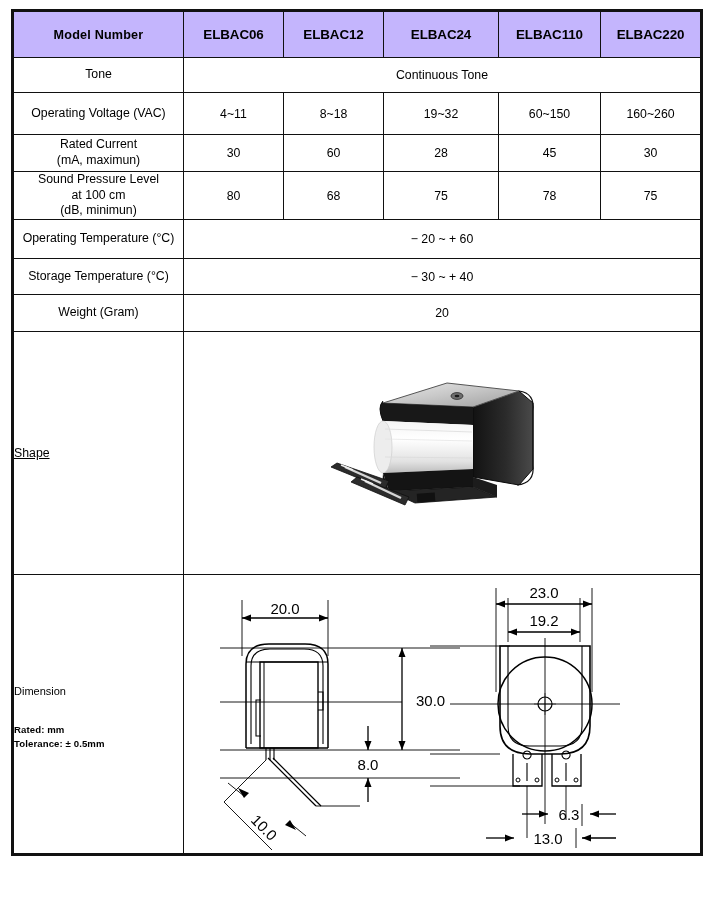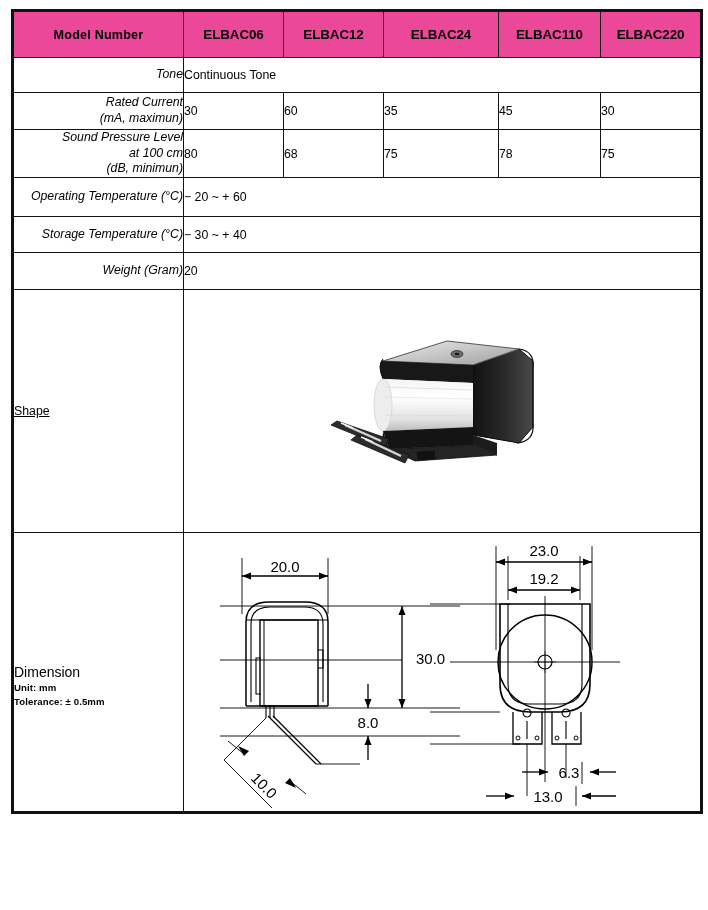--- a/index.html
+++ b/index.html
@@ -46,43 +46,43 @@
   }
 
   .c-label { width: 170px; }
   .c-d1 { width: 100px; }
   .c-d2 { width: 100px; }
   .c-d3 { width: 115px; }
   .c-d4 { width: 102px; }
   .c-d5 { width: 100px; }
 
   .hdr {
-    background: #ec4899;
+    background: #c4b5fd;
     text-align: center;
     font-weight: bold;
     font-size: 13px;
     height: 45px;
     letter-spacing: .2px;
   }
   .hdr.model {
     font-size: 12.6px;
   }
   .hdr.num {
     font-weight: bold;
     font-size: 13.4px;
     letter-spacing: -0.1px;
   }
 
   .lbl {
-    text-align: right;
+    text-align: center;
     padding-left: 9px;
     line-height: 1.28;
-    font-style: italic;
   }
   .val {
+    text-align: center;
     margin-top: 45px;
   }
 
   .r-tone td { height: 34px; }
   .r-opv td { height: 41px; }
   .r-ratv td { height: 36px; }
   .r-ratc td { height: 36px; }
   .r-spl  td { height: 45px; }
   .r-opt td { height: 38px; }
   .r-stt td { height: 35px; }
@@ -95,22 +95,22 @@
     text-align: left;
     padding-left: 9px;
     vertical-align: middle;
     text-decoration: underline;
   }
 
   .dim-label-inner { position: relative; height: 100%; }
   .dim-title {
     position: absolute;
     left: 0;
-    top: 131px;
-    font-size: 14px;
+    top: 110px;
+    font-size: 11px;
   }
   .dim-notes {
     position: absolute;
     left: 0;
     top: 148px;
     font-size: 9.6px;
     font-weight: bold;
     line-height: 1.45;
     letter-spacing: .1px;
   }
@@ -180,30 +180,38 @@
       <td class="hdr num">ELBAC24</td>
       <td class="hdr num">ELBAC110</td>
       <td class="hdr num">ELBAC220</td>
     </tr>
 
     <tr class="r-tone">
       <td class="lbl">Tone</td>
       <td class="val" colspan="5">Continuous Tone</td>
     </tr>
 
+    <tr class="r-opv">
+      <td class="lbl">Operating Voltage (VAC)</td>
+      <td class="val">4~11</td>
+      <td class="val">8~18</td>
+      <td class="val">19~32</td>
+      <td class="val">60~150</td>
+      <td class="val">160~260</td>
+    </tr>
 
 
     <tr class="r-ratc">
       <td class="lbl">
         <div>Rated Current</div>
         <div>(mA, maximun)</div>
       </td>
       <td class="val">30</td>
       <td class="val">60</td>
-      <td class="val">35</td>
+      <td class="val">28</td>
       <td class="val">45</td>
       <td class="val">30</td>
     </tr>
 
     <tr class="r-spl">
       <td class="lbl">
         <div>Sound Pressure Level</div>
         <div>at 100 cm</div>
         <div>(dB, minimun)</div>
       </td>
@@ -296,21 +304,21 @@
           </div>
         </div>
       </td>
     </tr>
 
     <tr class="r-dim">
       <td class="dim-label">
         <div class="dim-label-inner">
           <div class="dim-title">Dimension</div>
           <div class="dim-notes">
-            <div>Unit: mm</div>
+            <div>Rated: mm</div>
             <div>Tolerance:  ± 0.5mm</div>
           </div>
         </div>
       </td>
       <td colspan="5">
         <div class="dim-wrap">
 
           <div class="draw-left">
             <svg width="250" height="272" viewBox="0 0 250 272">
               <g stroke="#000" fill="none" stroke-width="1.3">

